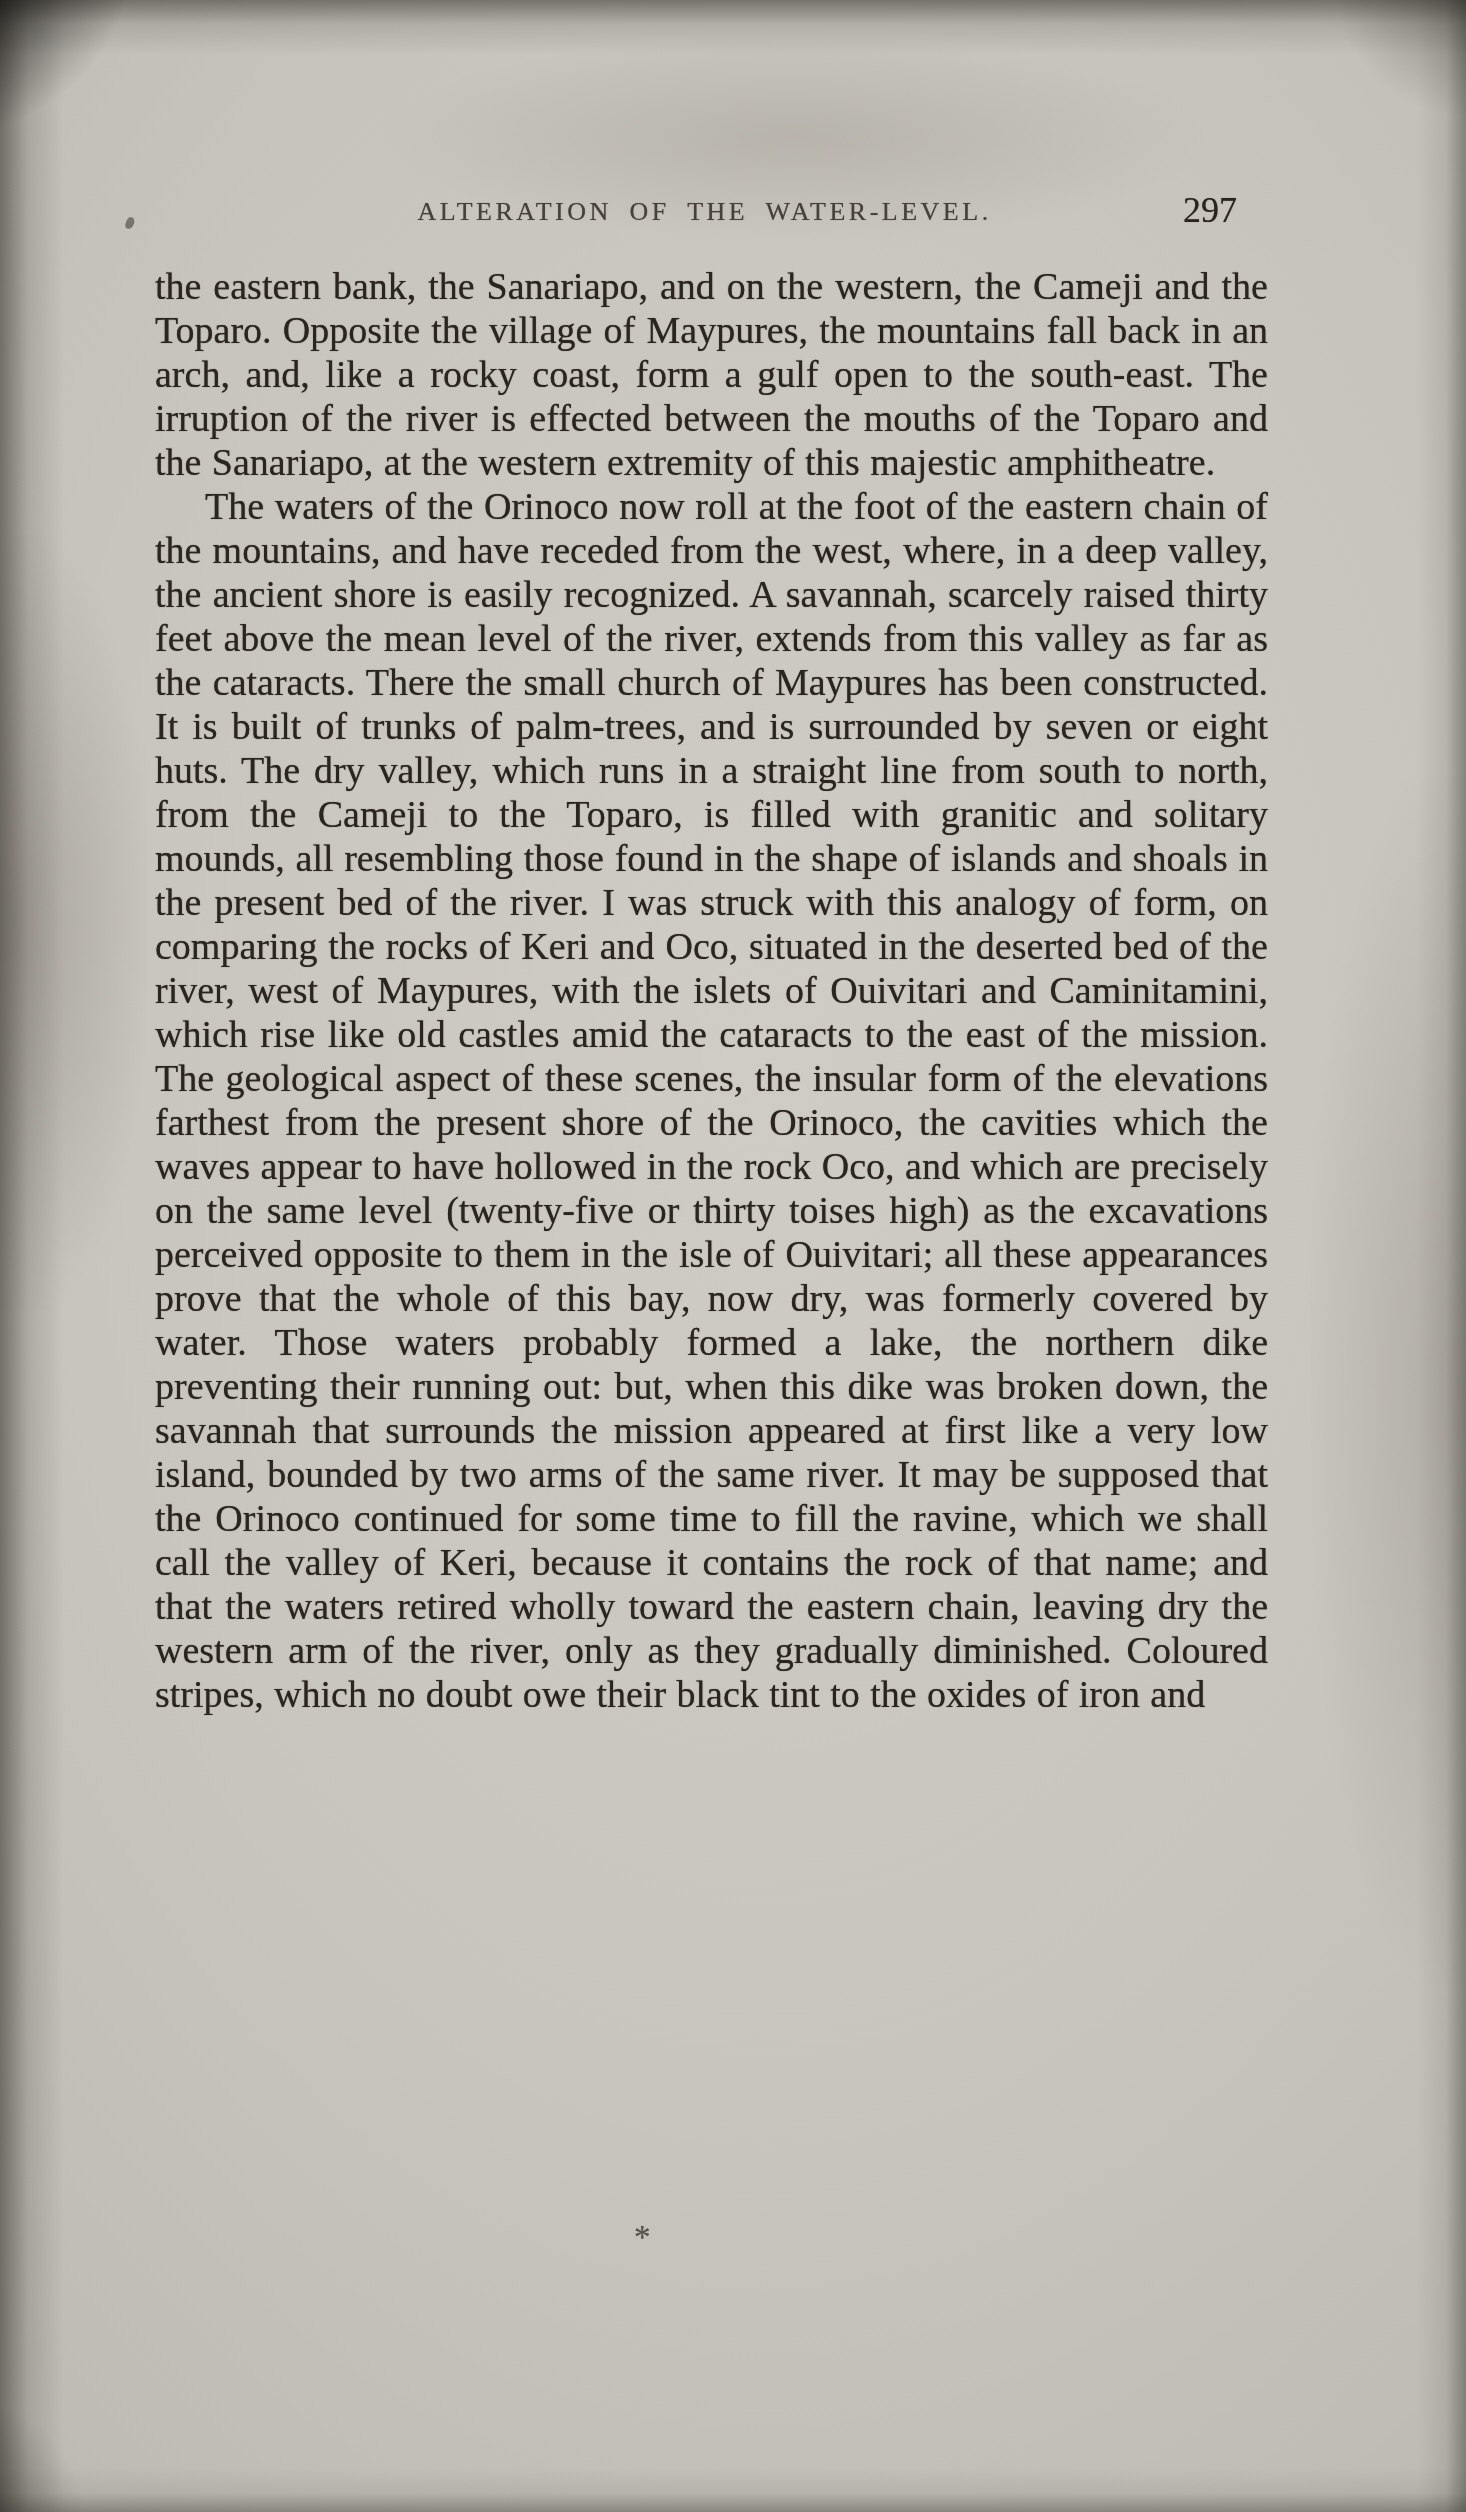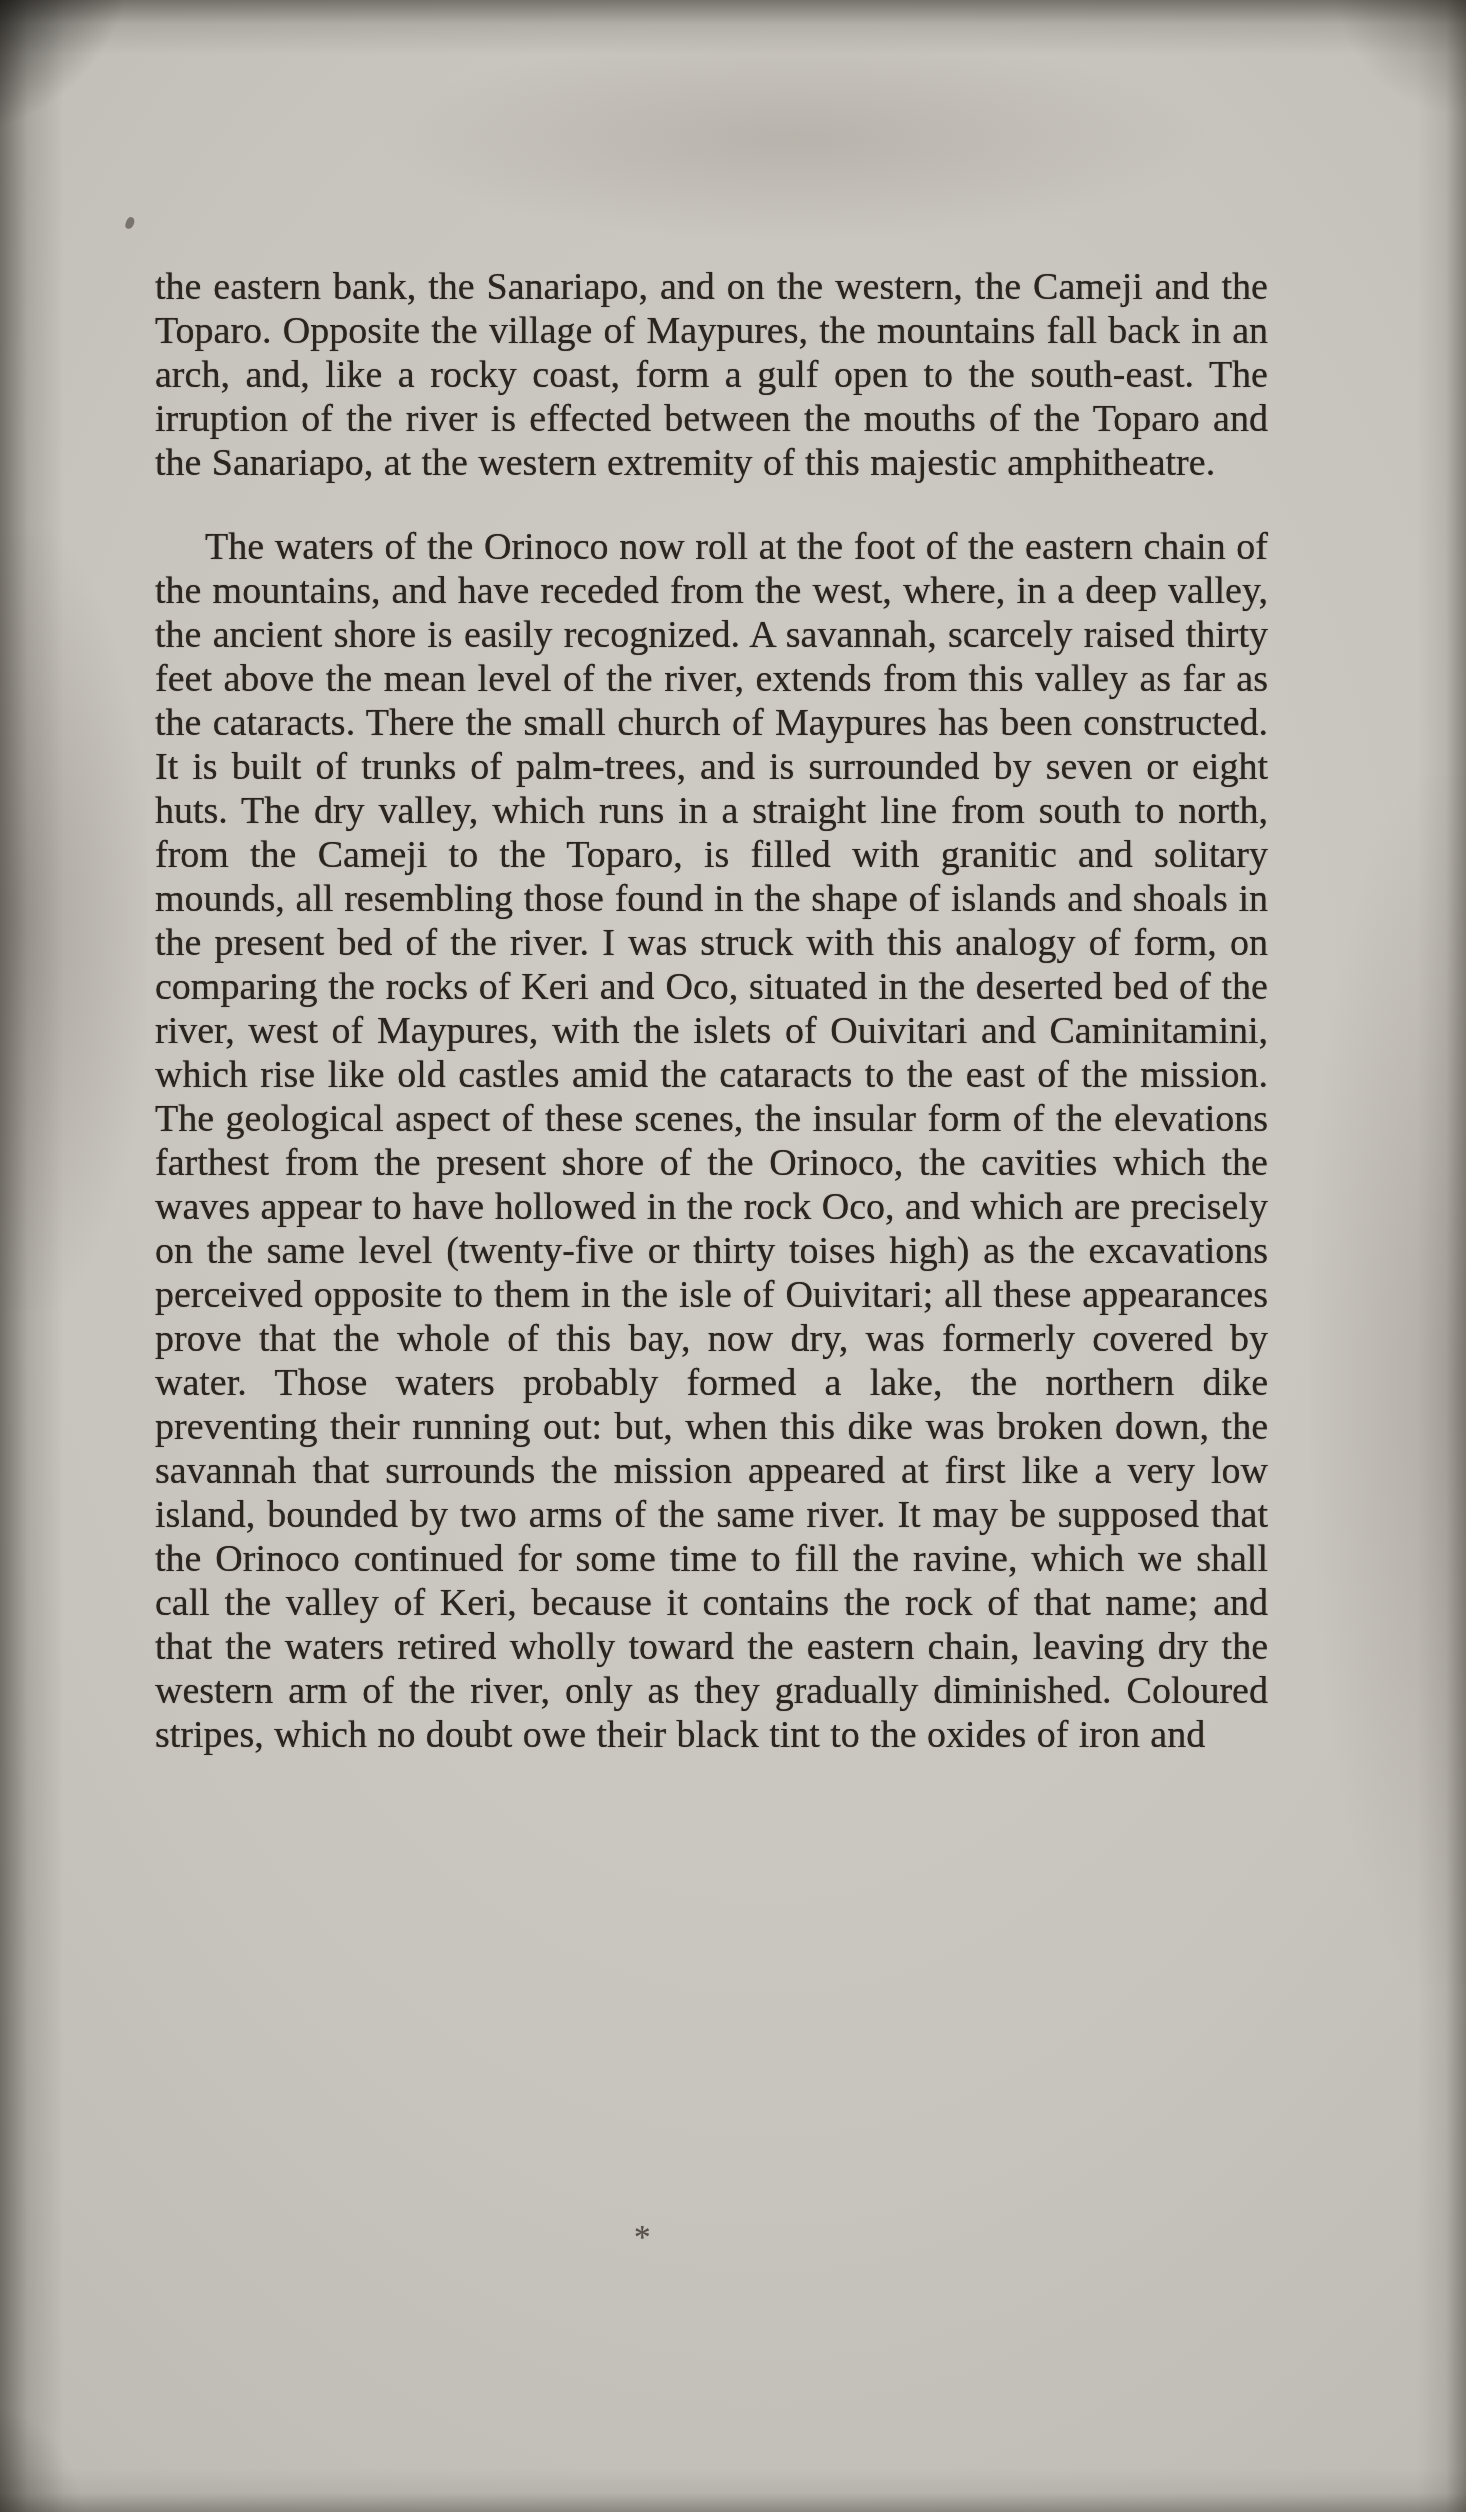--- a/index.html
+++ b/index.html
@@ -67,39 +67,43 @@
     position: absolute;
     left: 155px; top: 264px; width: 1113px;
     font-size: 38px;
     line-height: 44px;
     text-align: justify;
     color: var(--ink, #2a251d);
     text-shadow: 0 0 1px rgba(40,35,28,0.72);
     word-spacing: 0.9px;
   }
   .page-body p { margin: 0; }
-  .page-body p.indent { text-indent: 50px; margin-top: 40px; }
+  .page-body p.indent { text-indent: 50px; }
   .printers-mark {
     position: absolute;
     left: 634px; top: 2219px;
     font-size: 33px;
     color: #57514a;
     text-shadow: 0 0 0.9px rgba(70,64,55,0.6);
   }
 </style>
 </head>
 <body>
 
 <div class="sheet">
 
   <div class="stain stain-1"></div>
   <div class="stain stain-2"></div>
   <div class="stain stain-3"></div>
   <div class="speck"></div>
 
+  <div class="running-header">
+    <div class="running-title">ALTERATION OF THE WATER-LEVEL.</div>
+    <div class="page-number">297</div>
+  </div>
 
   <div class="page-body">
     <p class="no-indent">the eastern bank, the Sanariapo, and on the western, the Cameji and the Toparo. Opposite the village of Maypures, the mountains fall back in an arch, and, like a rocky coast, form a gulf open to the south-east. The irruption of the river is effected between the mouths of the Toparo and the Sanariapo, at the western extremity of this majestic amphitheatre.</p>
     <p class="indent">The waters of the Orinoco now roll at the foot of the eastern chain of the mountains, and have receded from the west, where, in a deep valley, the ancient shore is easily recognized. A savannah, scarcely raised thirty feet above the mean level of the river, extends from this valley as far as the cataracts. There the small church of Maypures has been constructed. It is built of trunks of palm-trees, and is surrounded by seven or eight huts. The dry valley, which runs in a straight line from south to north, from the Cameji to the Toparo, is filled with granitic and solitary mounds, all resembling those found in the shape of islands and shoals in the present bed of the river. I was struck with this analogy of form, on comparing the rocks of Keri and Oco, situated in the deserted bed of the river, west of Maypures, with the islets of Ouivitari and Caminitamini, which rise like old castles amid the cataracts to the east of the mission. The geological aspect of these scenes, the insular form of the elevations farthest from the present shore of the Orinoco, the cavities which the waves appear to have hollowed in the rock Oco, and which are precisely on the same level (twenty-five or thirty toises high) as the excavations perceived opposite to them in the isle of Ouivitari; all these appearances prove that the whole of this bay, now dry, was formerly covered by water. Those waters probably formed a lake, the northern dike preventing their running out: but, when this dike was broken down, the savannah that surrounds the mission appeared at first like a very low island, bounded by two arms of the same river. It may be supposed that the Orinoco continued for some time to fill the ravine, which we shall call the valley of Keri, because it contains the rock of that name; and that the waters retired wholly toward the eastern chain, leaving dry the western arm of the river, only as they gradually diminished. Coloured stripes, which no doubt owe their black tint to the oxides of iron and</p>
   </div>
 
   <div class="printers-mark">*</div>
 
 </div>
 

